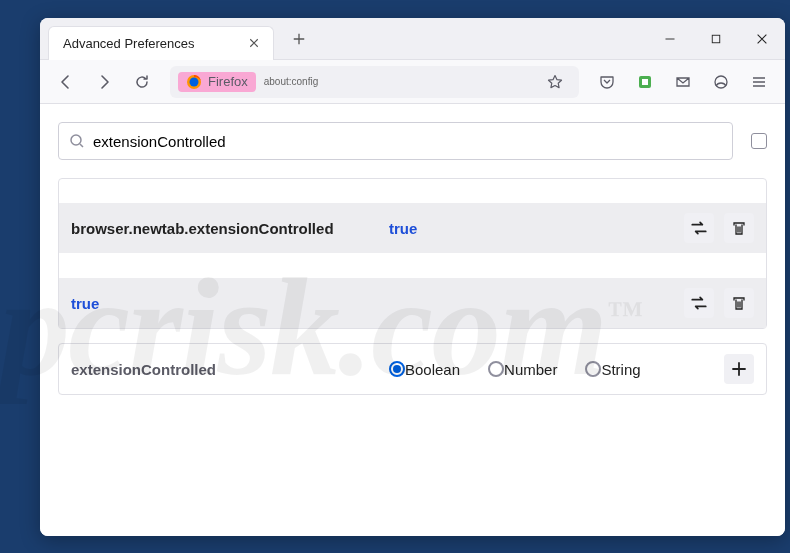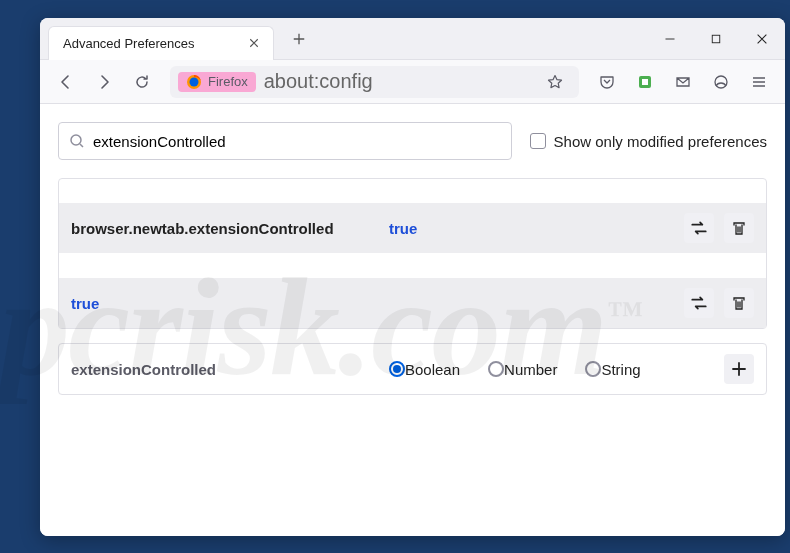--- a/index.html
+++ b/index.html
@@ -98,21 +98,21 @@
     display:flex;align-items:center;gap:6px;
     background:#f9a8d4;
     border-radius:4px;
     padding: 2px 8px;
     font-size: 13px;
     color:#5b5b66;
   }
   .firefox-logo {
     width: 16px; height: 16px;
   }
-  .url-text { font-size: 20px; color: #666; }
+  .url-text { font-size: 10px; color: #666; }
   .star-btn { margin-left: auto; color:#5b5b66; }
   .content {
     flex: 1;
     background: #fff;
     padding: 18px;
     display: flex;
     flex-direction: column;
   }
   .search-row {
     display: flex;
@@ -328,21 +328,20 @@
     <div class="search-row">
       <div class="search-box">
         <svg width="16" height="16" viewBox="0 0 16 16">
             <circle cx="7" cy="7" r="5" stroke="#8f8f9d" stroke-width="1.5" fill="none"></circle>
             <path d="M11 11l3 3" stroke="#8f8f9d" stroke-width="1.5"></path>
           </svg>
         <input type="text" value="extensionControlled" style="">
       </div>
       <label class="checkbox-row">
         <span class="checkbox"></span>
-        <span>Show only modified preferences</span>
       </label>
     </div>
 
     <div class="pref-list">
       <div class="pref-row modified">
         <div class="pref-name">browser.newtab.extensionControlled</div>
         <div class="pref-value">true</div>
         <div class="row-actions">
           <div class="action-btn">
             <svg width="18" height="18" viewBox="0 0 16 16">

